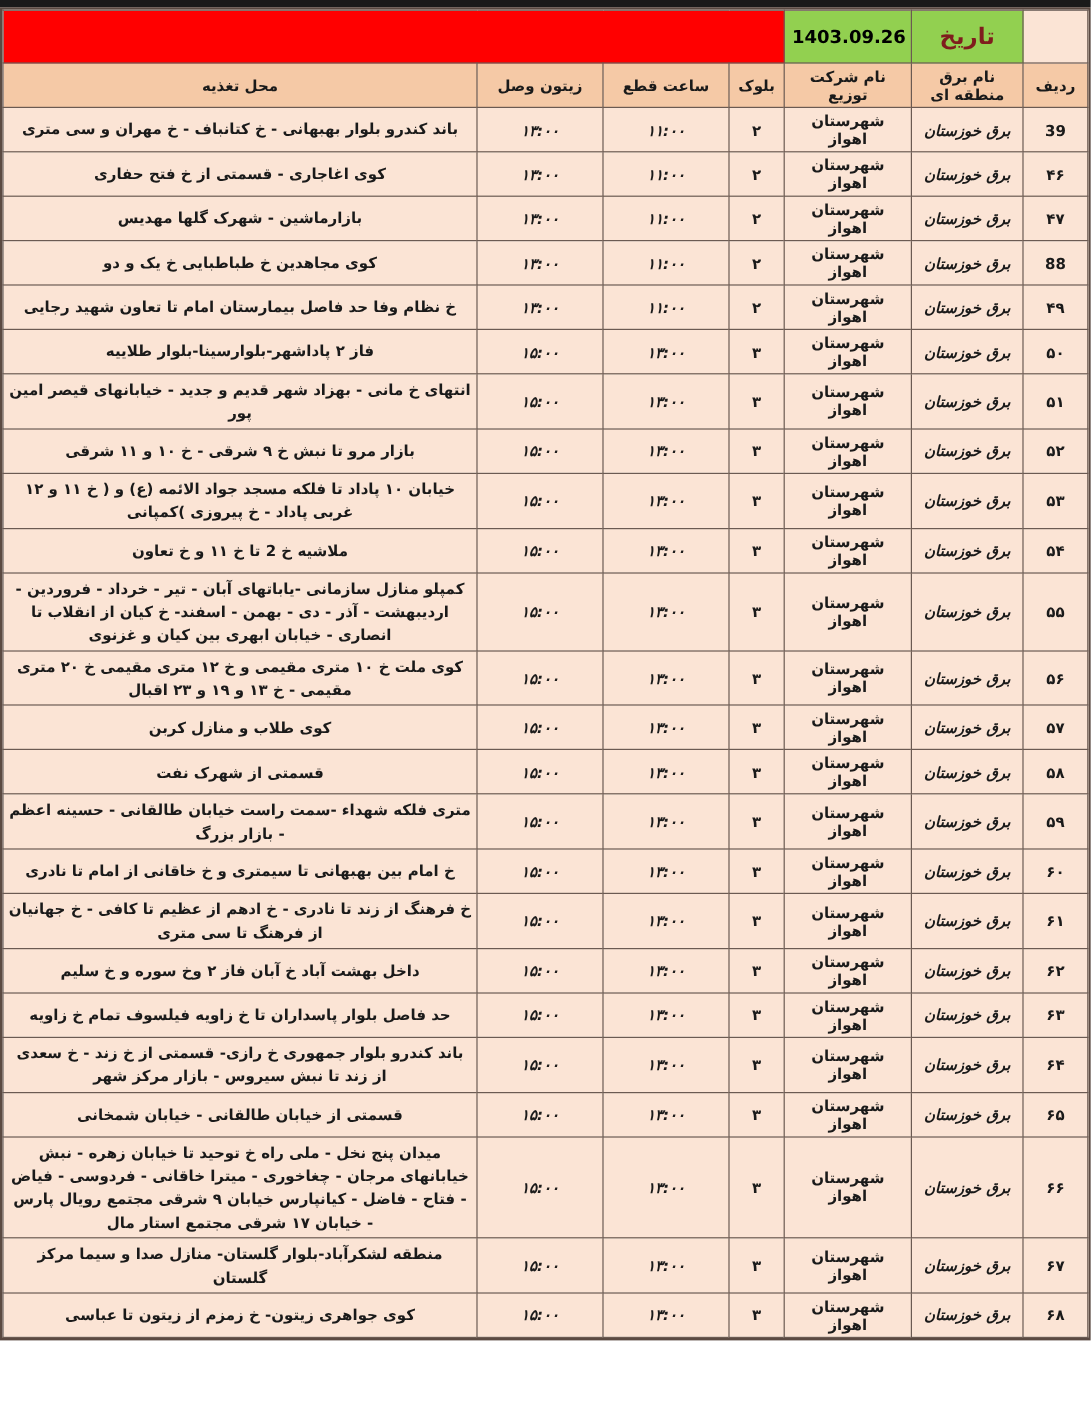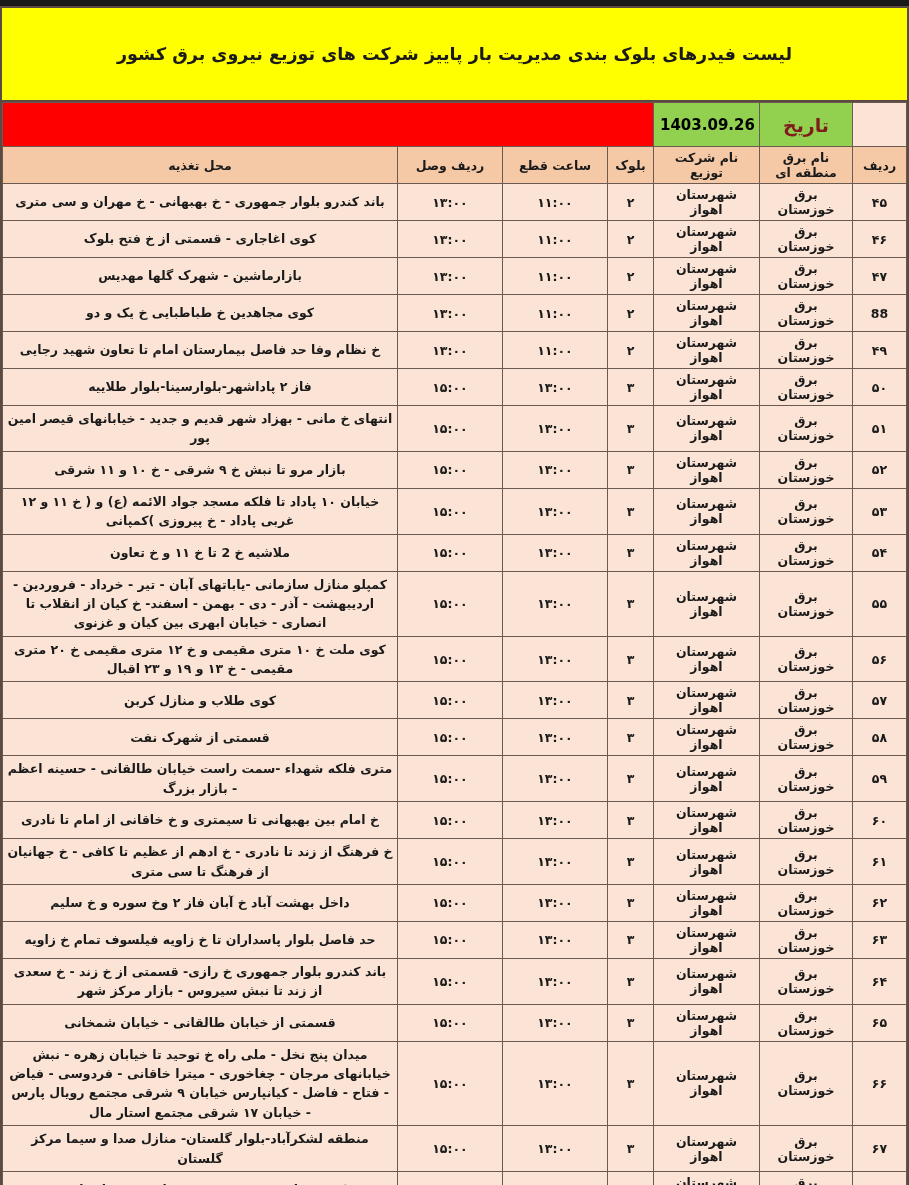--- a/index.html
+++ b/index.html
@@ -125,38 +125,36 @@
   td.c-addr {
     text-align: center;
     line-height: 1.55;
     padding: 5px 7px;
     font-size: 12.5px;
   }
   td.c-time {
     direction: ltr;
     font-size: 13px;
     letter-spacing: 0.4px;
+    font-style: italic;
   }
   td.c-block { font-size: 13px; }
   td.c-idx   { font-size: 13px; }
   td.c-comp  { font-size: 12.5px; }
-  td.c-region{ font-size: 12.5px; }
+  td.c-region{ font-size: 12.5px; font-style: italic; }
 </style>
 </head>
 <body>
 
 <div class="page">
 
   <div class="bar-top"></div>
 
   <div class="sheet">
 
-    <div class="title-band">
-      <div class="title-text">ليست فيدرهای بلوک بندی مديريت بار پاييز شرکت های توزيع نيروی برق کشور</div>
-    </div>
 
     <table class="grid">
       <colgroup>
         <col style="width:54px">
         <col style="width:93px">
         <col style="width:106px">
         <col style="width:46px">
         <col style="width:105px">
         <col style="width:105px">
         <col>
@@ -169,41 +167,41 @@
           <td class="date-val">1403.09.26</td>
           <td class="red-cell" colspan="4"></td>
         </tr>
 
         <tr class="colhead">
           <td>ردیف</td>
           <td>نام برق منطقه ای</td>
           <td>نام شرکت توزیع</td>
           <td>بلوک</td>
           <td>ساعت قطع</td>
-          <td>ردیف وصل</td>
+          <td>زیتون وصل</td>
           <td>محل تغذیه</td>
         </tr>
 
       <tr class="datarow">
-            <td class="c-idx">۴۵</td>
+            <td class="c-idx">39</td>
             <td class="c-region">برق خوزستان</td>
             <td class="c-comp">شهرستان اهواز</td>
             <td class="c-block">۲</td>
             <td class="c-time">۱۱:۰۰</td>
             <td class="c-time">۱۳:۰۰</td>
-            <td class="c-addr">باند کندرو بلوار جمهوری - خ بهبهانی - خ مهران و سی متری</td>
+            <td class="c-addr">باند کندرو بلوار بهبهانی - خ کتانباف - خ مهران و سی متری</td>
           </tr>
           <tr class="datarow">
             <td class="c-idx">۴۶</td>
             <td class="c-region">برق خوزستان</td>
             <td class="c-comp">شهرستان اهواز</td>
             <td class="c-block">۲</td>
             <td class="c-time">۱۱:۰۰</td>
             <td class="c-time">۱۳:۰۰</td>
-            <td class="c-addr">کوی اغاجاری - قسمتی از خ فتح بلوک</td>
+            <td class="c-addr">کوی اغاجاری - قسمتی از خ فتح حفاری</td>
           </tr>
           <tr class="datarow">
             <td class="c-idx">۴۷</td>
             <td class="c-region">برق خوزستان</td>
             <td class="c-comp">شهرستان اهواز</td>
             <td class="c-block">۲</td>
             <td class="c-time">۱۱:۰۰</td>
             <td class="c-time">۱۳:۰۰</td>
             <td class="c-addr">بازارماشین - شهرک گلها مهدیس</td>
           </tr>

